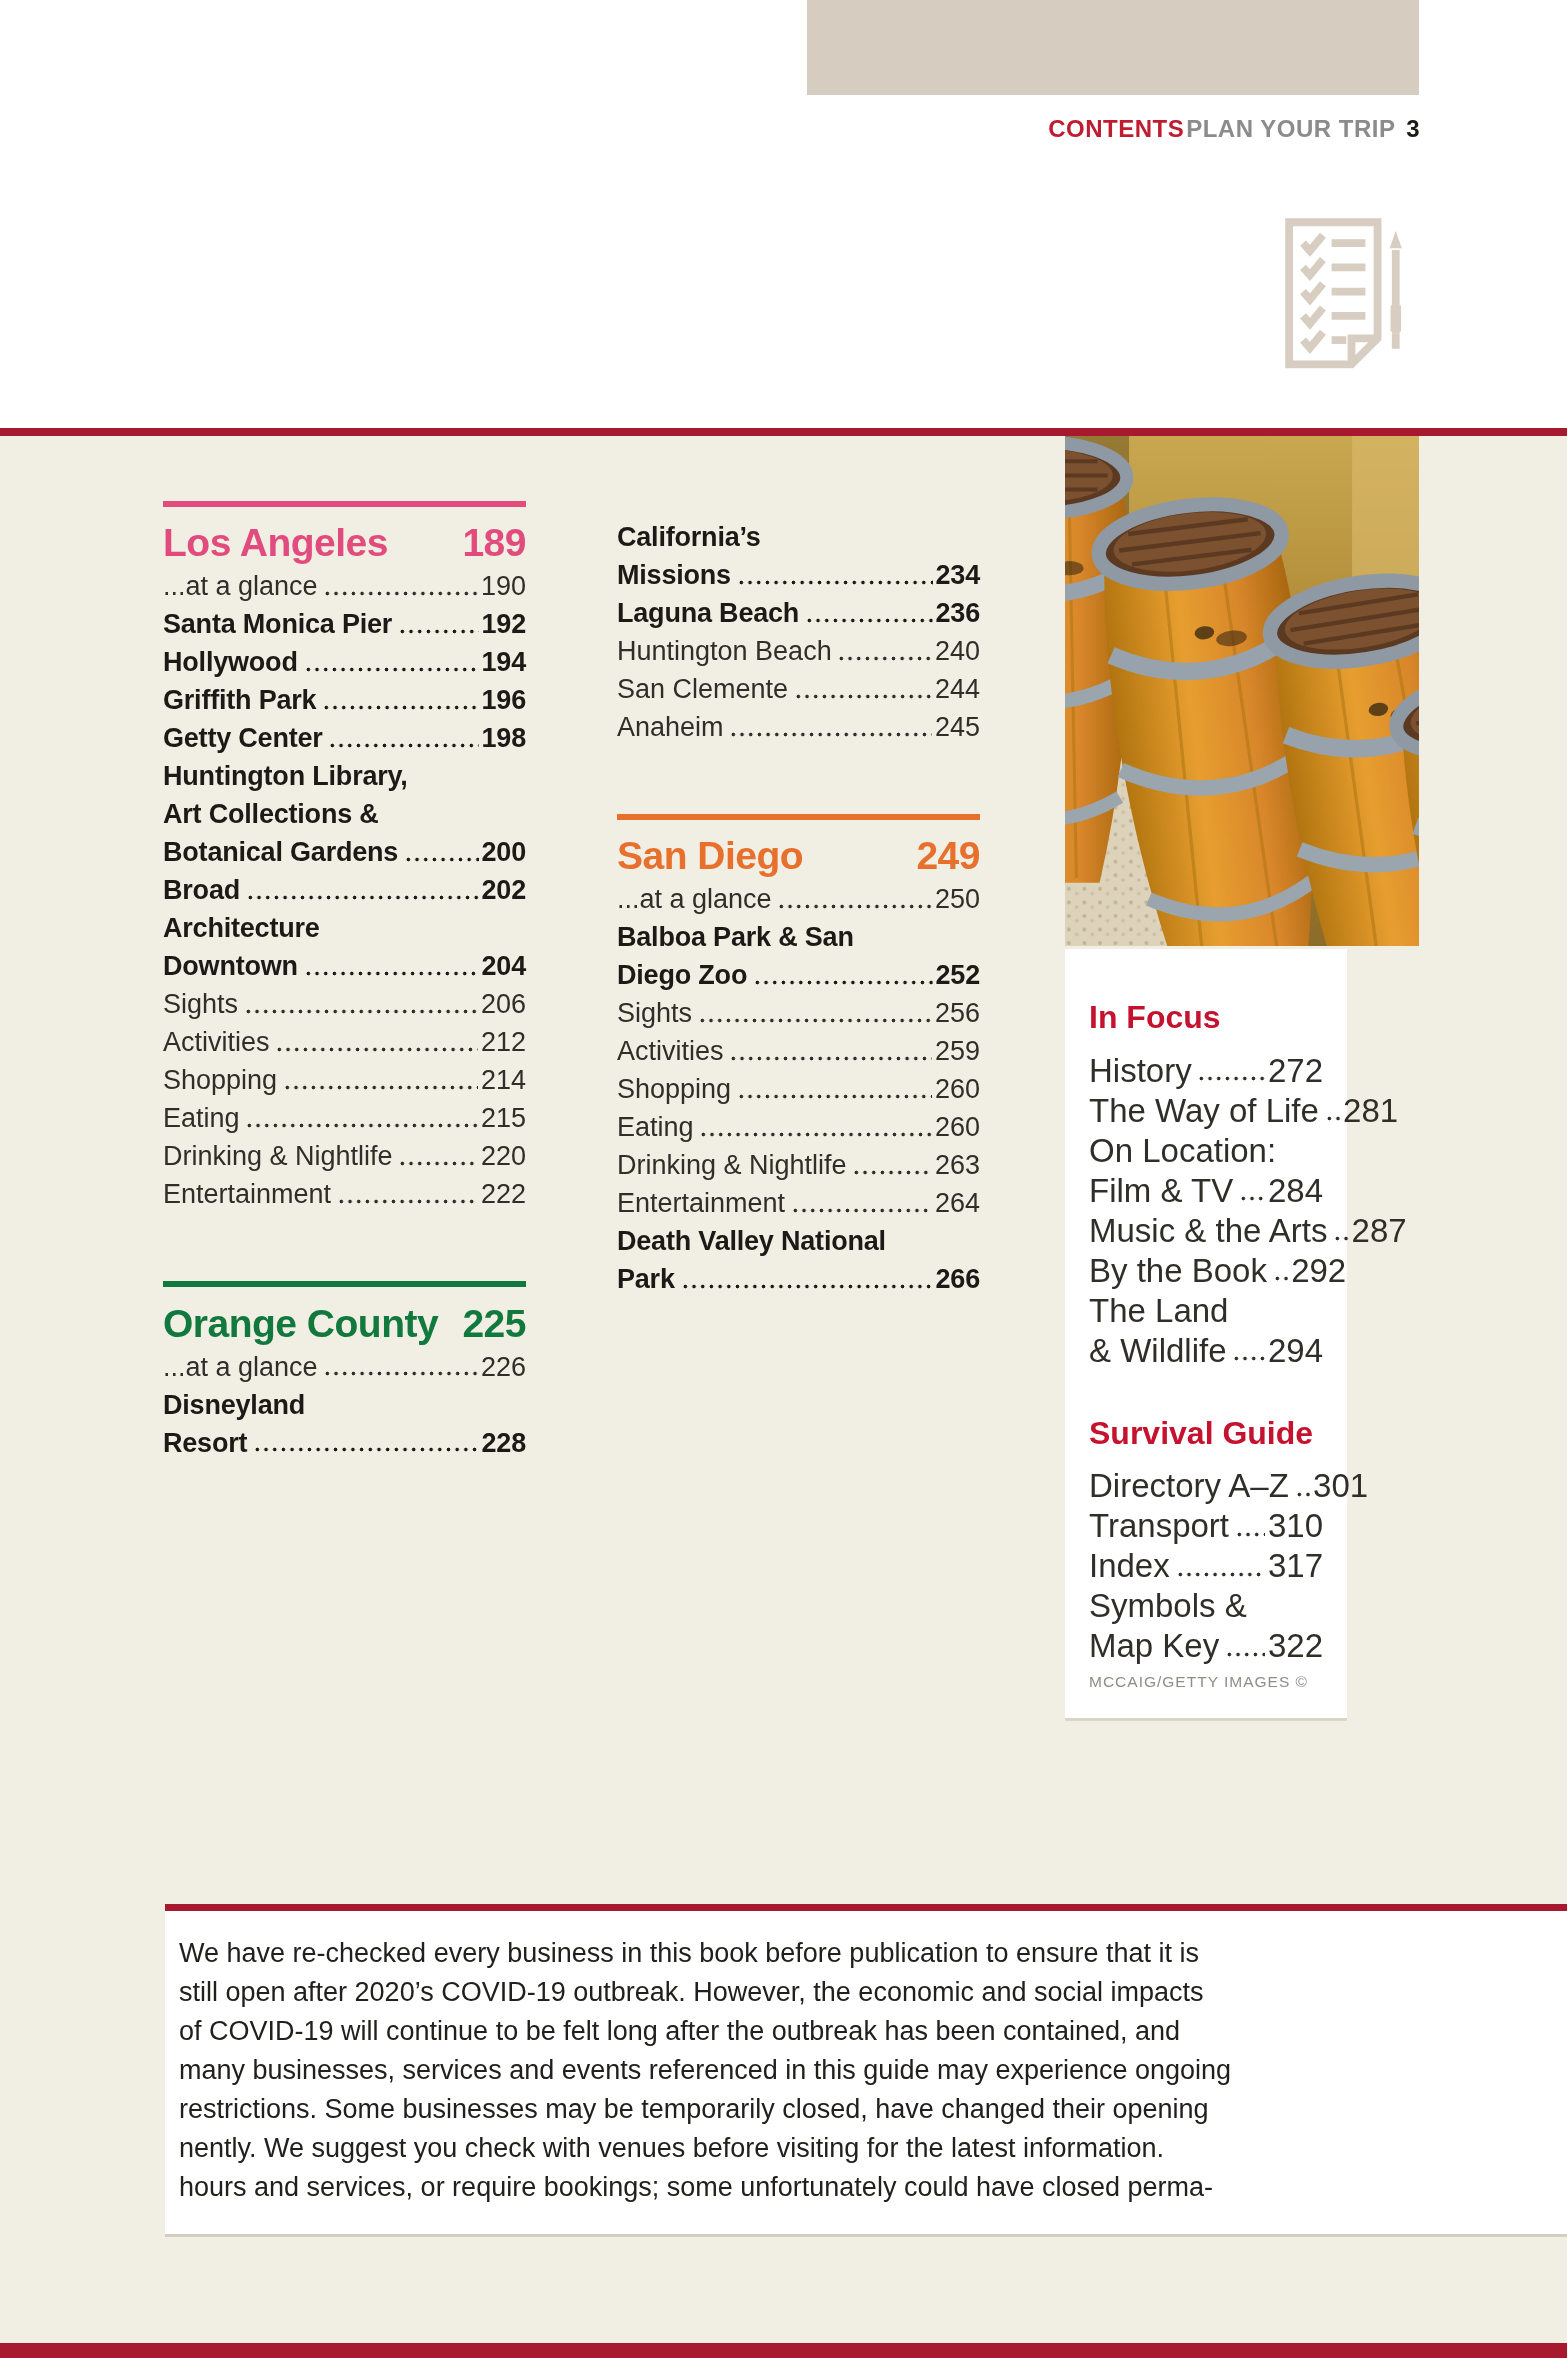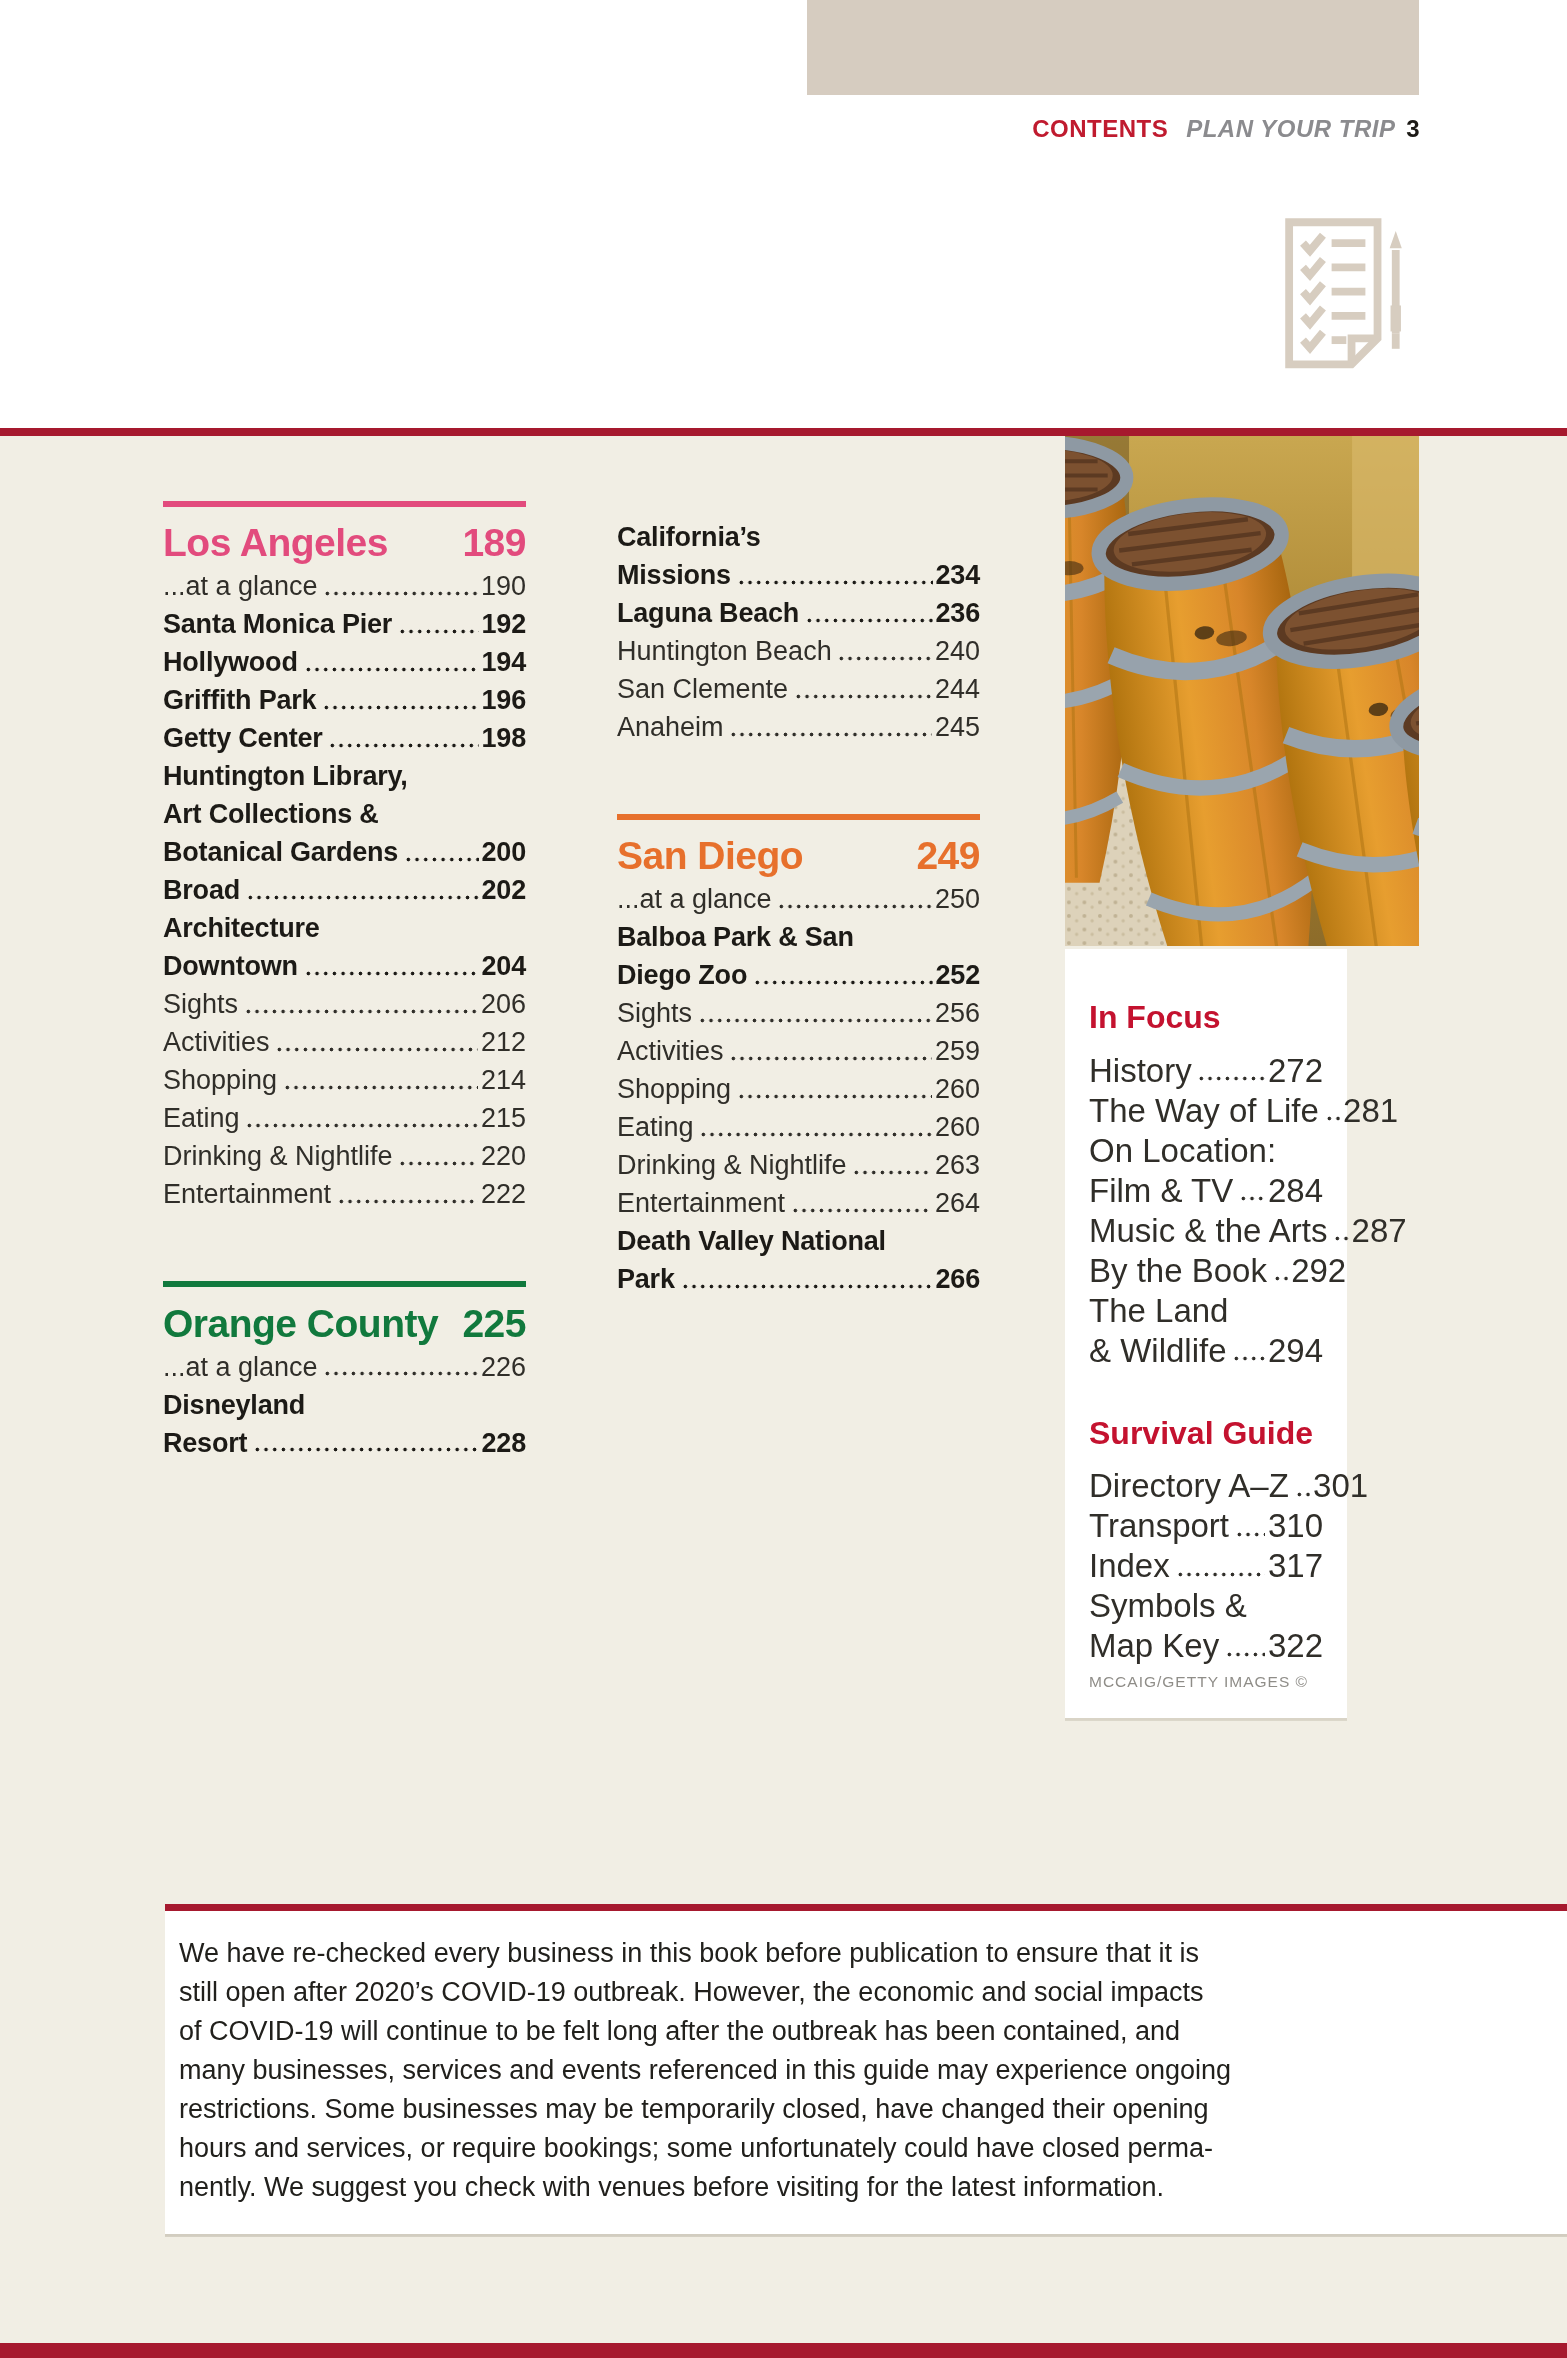--- a/index.html
+++ b/index.html
@@ -6,21 +6,21 @@
   .page{
     position:relative;width:1567px;height:2358px;overflow:hidden;
     background:var(--page_bg);
     font-family:"Liberation Sans","DejaVu Sans",sans-serif;
   }
   .top-white{position:absolute;left:0;top:0;width:100%;height:428px;background:var(--white);}
   .top-block{position:absolute;left:807px;top:0;width:612px;height:95px;background:var(--tan);}
   .header{position:absolute;left:0;top:115px;width:1420px;text-align:right;
     font-size:24px;font-weight:bold;letter-spacing:0.5px;}
   .header .contents{color:var(--header_red);}
-  .header .trip{color:var(--header_gray);margin-left:18px;font-style:italic;}
+  .header .trip{color:var(--header_gray);margin-left:2px;}
   .header .num{color:var(--text_dark);margin-left:10.7px;}
   .doc-icon{position:absolute;left:1277px;top:217px;}
   .red-rule{position:absolute;left:0;top:428px;width:100%;height:7.8px;background:var(--rule_red);}
   .photo{position:absolute;left:1065px;top:436px;width:354px;height:510px;}
   .bottom-bar{position:absolute;left:0;bottom:0;width:100%;height:14.6px;background:var(--rule_red);}
 
   
   .col{position:absolute;}
   .col1{left:163px;top:501px;width:363px;}
   .col2{left:617px;top:518px;width:363px;}
@@ -469,20 +469,20 @@
     <div class="credit">MCCAIG/GETTY IMAGES ©</div>
   </div>
 
   <div class="notice">
     <div>
         <div class="notice-line">We have re-checked every business in this book before publication to ensure that it is</div>
         <div class="notice-line">still open after 2020’s COVID-19 outbreak. However, the economic and social impacts</div>
         <div class="notice-line">of COVID-19 will continue to be felt long after the outbreak has been contained, and</div>
         <div class="notice-line">many businesses, services and events referenced in this guide may experience ongoing</div>
         <div class="notice-line">restrictions. Some businesses may be temporarily closed, have changed their opening</div>
+        <div class="notice-line">nently. We suggest you check with venues before visiting for the latest information.</div>
         <div class="notice-line">hours and services, or require bookings; some unfortunately could have closed perma-</div>
-        <div class="notice-line">nently. We suggest you check with venues before visiting for the latest information.</div>
       </div>
   </div>
 
   <div class="bottom-bar"></div>
 </div>
 
 
 </body></html>

